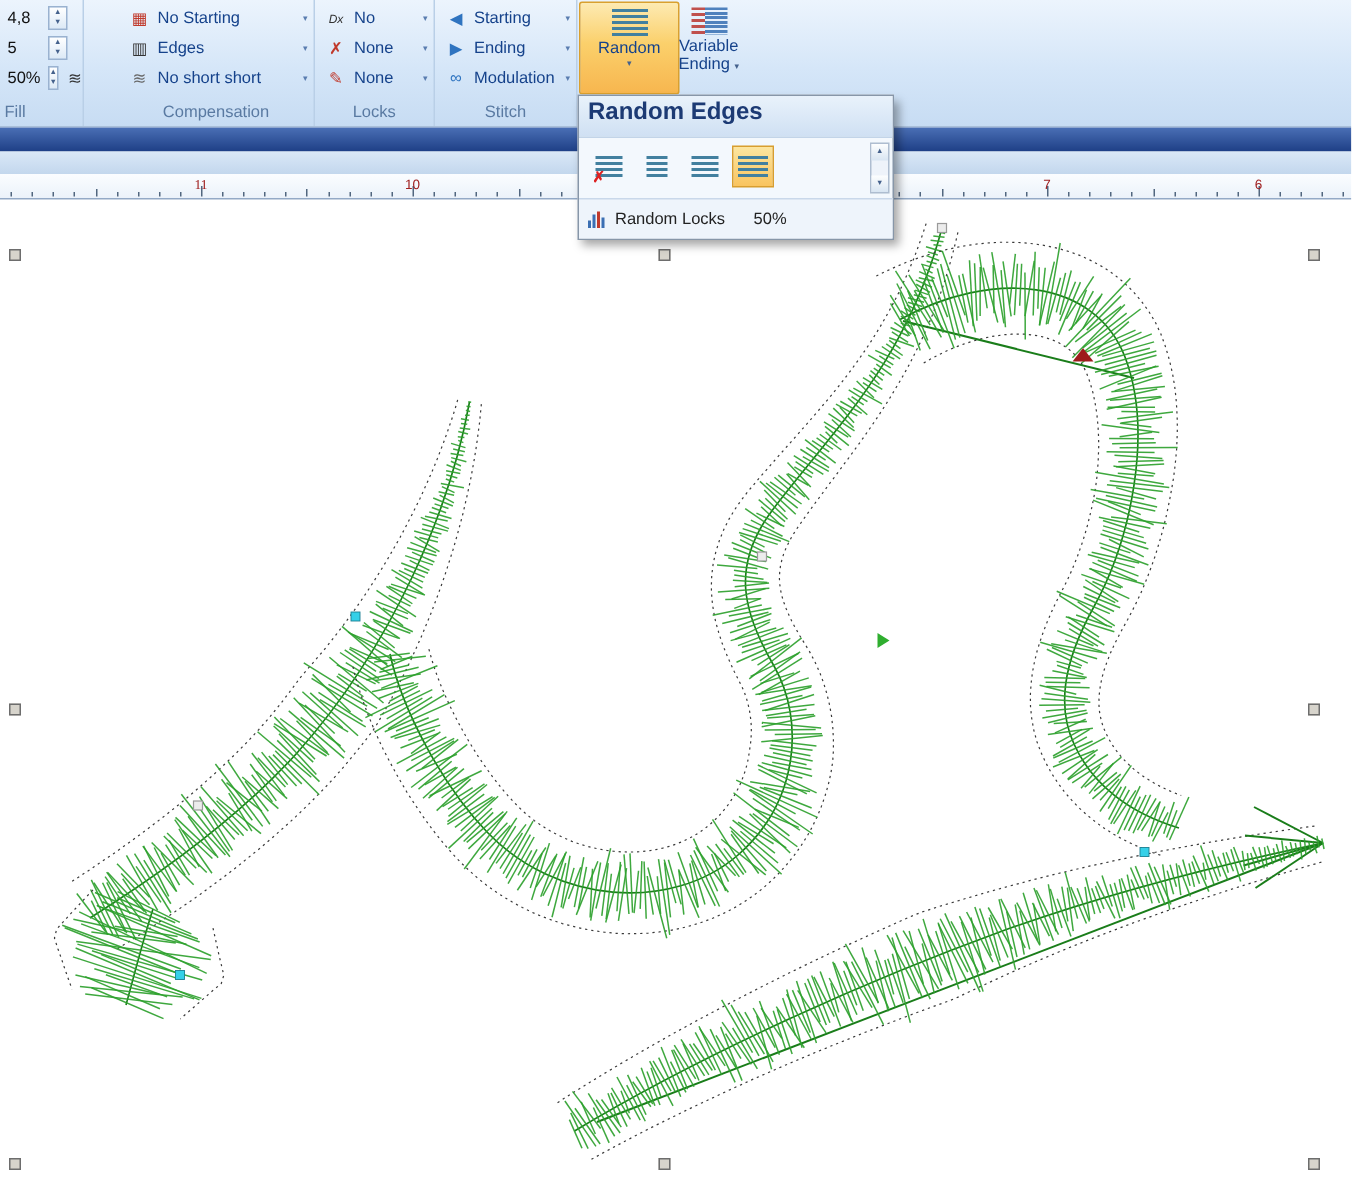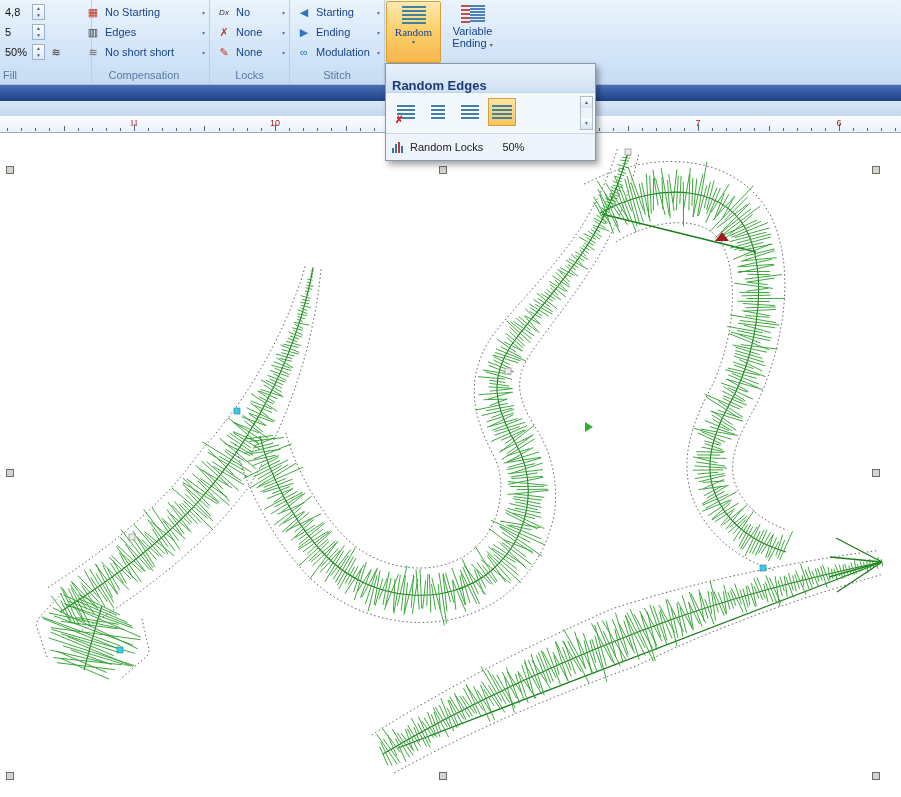--- a/index.html
+++ b/index.html
@@ -22,41 +22,41 @@
   .glabel.left{text-align:left;padding-left:3px;}
   .icon16{width:16px;height:16px;display:inline-flex;align-items:center;justify-content:center;font-size:11px;flex:none;}
   .ic-red{color:#c0392b;}.ic-blue{color:#2f74c0;}.ic-gray{color:#666;}.ic-dark{color:#333;}
   .icDx{font-size:8px;color:#333;font-style:italic;}
   .spinrow{display:flex;align-items:center;height:20px;padding-left:5px;gap:3px;}
   .val{font-size:11px;color:#111;min-width:24px;}
   .spinner{display:inline-flex;flex-direction:column;border:1px solid #9ab2d0;background:linear-gradient(#fff,#dce9f6);width:13px;height:16px;box-sizing:border-box;}
   .sbtn{flex:1;font-size:5px;line-height:6px;text-align:center;color:#44618c;cursor:default;}
 
   .bigbtn{position:absolute;top:1px;height:62px;display:flex;flex-direction:column;align-items:center;padding-top:4px;font-size:11px;color:#15428b;text-align:center;box-sizing:border-box;border-radius:2px;}
-  #random-btn{left:386px;width:55px;background:linear-gradient(#fdeab2,#fbd06b 45%,#f7b64f);border:1px solid #d9a02f;font-family:Liberation Serif, serif;}
+  #random-btn{left:386px;width:67px;background:linear-gradient(#fdeab2,#fbd06b 45%,#f7b64f);border:1px solid #d9a02f;}
   #vd-btn{left:444px;width:57px;}
   .bars{width:18px;height:14px;background:repeating-linear-gradient(180deg,#42809f 0 2px,rgba(0,0,0,0) 2px 4px);}
   .bars.big{width:24px;height:18px;}
   .b2{width:14px;}.b3{width:18px;}.b4{width:20px;}
   .btnlabel{margin-top:2px;line-height:12px;}
   .btnarrow{font-size:6px;color:#44618c;}
   .vdicon{display:inline-flex;width:24px;height:18px;}
   .vd-red{width:9px;height:100%;background:repeating-linear-gradient(180deg,#c0504d 0 2px,rgba(0,0,0,0) 2px 4px);}
   .vd-blue{width:15px;height:100%;background:repeating-linear-gradient(180deg,#4f81bd 0 2px,rgba(0,0,0,0) 2px 3px);}
 
   
   #bluebar{position:absolute;left:0;top:85px;width:901px;height:16px;z-index:10;background:linear-gradient(#4a6fb5,#1e3f86);}
   #subbar{position:absolute;left:0;top:101px;width:901px;height:15px;z-index:10;background:linear-gradient(#dae8f7,#c3d7ed);}
   #ruler{position:absolute;left:0;top:116px;width:901px;height:17px;z-index:10;background:linear-gradient(#fbfdff,#ebf2fa);border-bottom:1px solid #93a9c6;box-sizing:border-box;}
   .tick{position:absolute;bottom:1px;width:1px;background:#51667f;}
   .rnum{position:absolute;top:2px;font-size:9px;color:#a02020;transform:translateX(-50%);}
 
   
   #dropdown{position:absolute;left:385px;top:63px;width:211px;z-index:30;background:#f3f8fd;border:1px solid #8796a8;box-shadow:3px 4px 6px rgba(0,0,0,.35);box-sizing:border-box;}
-  .dhead{height:28px;background:linear-gradient(#e9f2fb,#cfe0f3);border-bottom:1px solid #c2d4e8;font-weight:bold;font-size:13px;color:#1c3a74;padding:14px 6px;box-sizing:border-box;}
+  .dhead{height:28px;background:linear-gradient(#e9f2fb,#cfe0f3);border-bottom:1px solid #c2d4e8;font-weight:bold;font-size:16px;color:#1c3a74;padding:2px 6px;box-sizing:border-box;}
   .dicons{display:flex;gap:4px;padding:5px 20px 5px 6px;position:relative;height:40px;box-sizing:border-box;}
   .dicon{width:28px;height:28px;display:flex;align-items:center;justify-content:center;border:1px solid transparent;position:relative;box-sizing:border-box;}
   .dicon.sel{background:linear-gradient(#fce6a0,#f9c45f);border:1px solid #d89e2f;}
   .xov{position:absolute;left:2px;bottom:0;color:#d22;font-size:10px;font-weight:bold;}
   .dscroll{position:absolute;right:2px;top:3px;width:13px;height:34px;display:flex;flex-direction:column;border:1px solid #aebdd0;background:#eef3fa;box-sizing:border-box;}
   .sarr{height:11px;font-size:5px;line-height:11px;text-align:center;color:#44618c;background:linear-gradient(#fdfefe,#d8e5f2);}
   .strack{flex:1;}
   .dfactor{display:flex;align-items:center;gap:7px;padding:4px 6px;border-top:1px solid #c9d8ea;background:#eef4fb;height:27px;box-sizing:border-box;font-size:11px;color:#222;}
   .fval{margin-left:12px;}
   .bchart{display:inline-flex;align-items:flex-end;height:12px;gap:1px;}
@@ -917,21 +917,21 @@
       <div class="handle" style="left: 872px; top: 166px;"></div>
       <div class="handle" style="left: 6px; top: 469px;"></div>
       <div class="handle" style="left: 872px; top: 469px;"></div>
       <div class="handle" style="left: 6px; top: 772px;"></div>
       <div class="handle" style="left: 439px; top: 772px;"></div>
       <div class="handle" style="left: 872px; top: 772px;"></div>
     </div>
 
   <div id="ribbon">
 
-    <div class="rgroup" style="left:0;width:92px;">
+    <div class="rgroup" style="left:0;width:56px;">
       <div class="rows">
         <div class="spinrow">
           <span class="val">4,8</span>
           <span class="spinner">
             <span class="sbtn">▲</span>
             <span class="sbtn">▼</span>
           </span>
         </div>
         <div class="spinrow">
           <span class="val">5</span>

